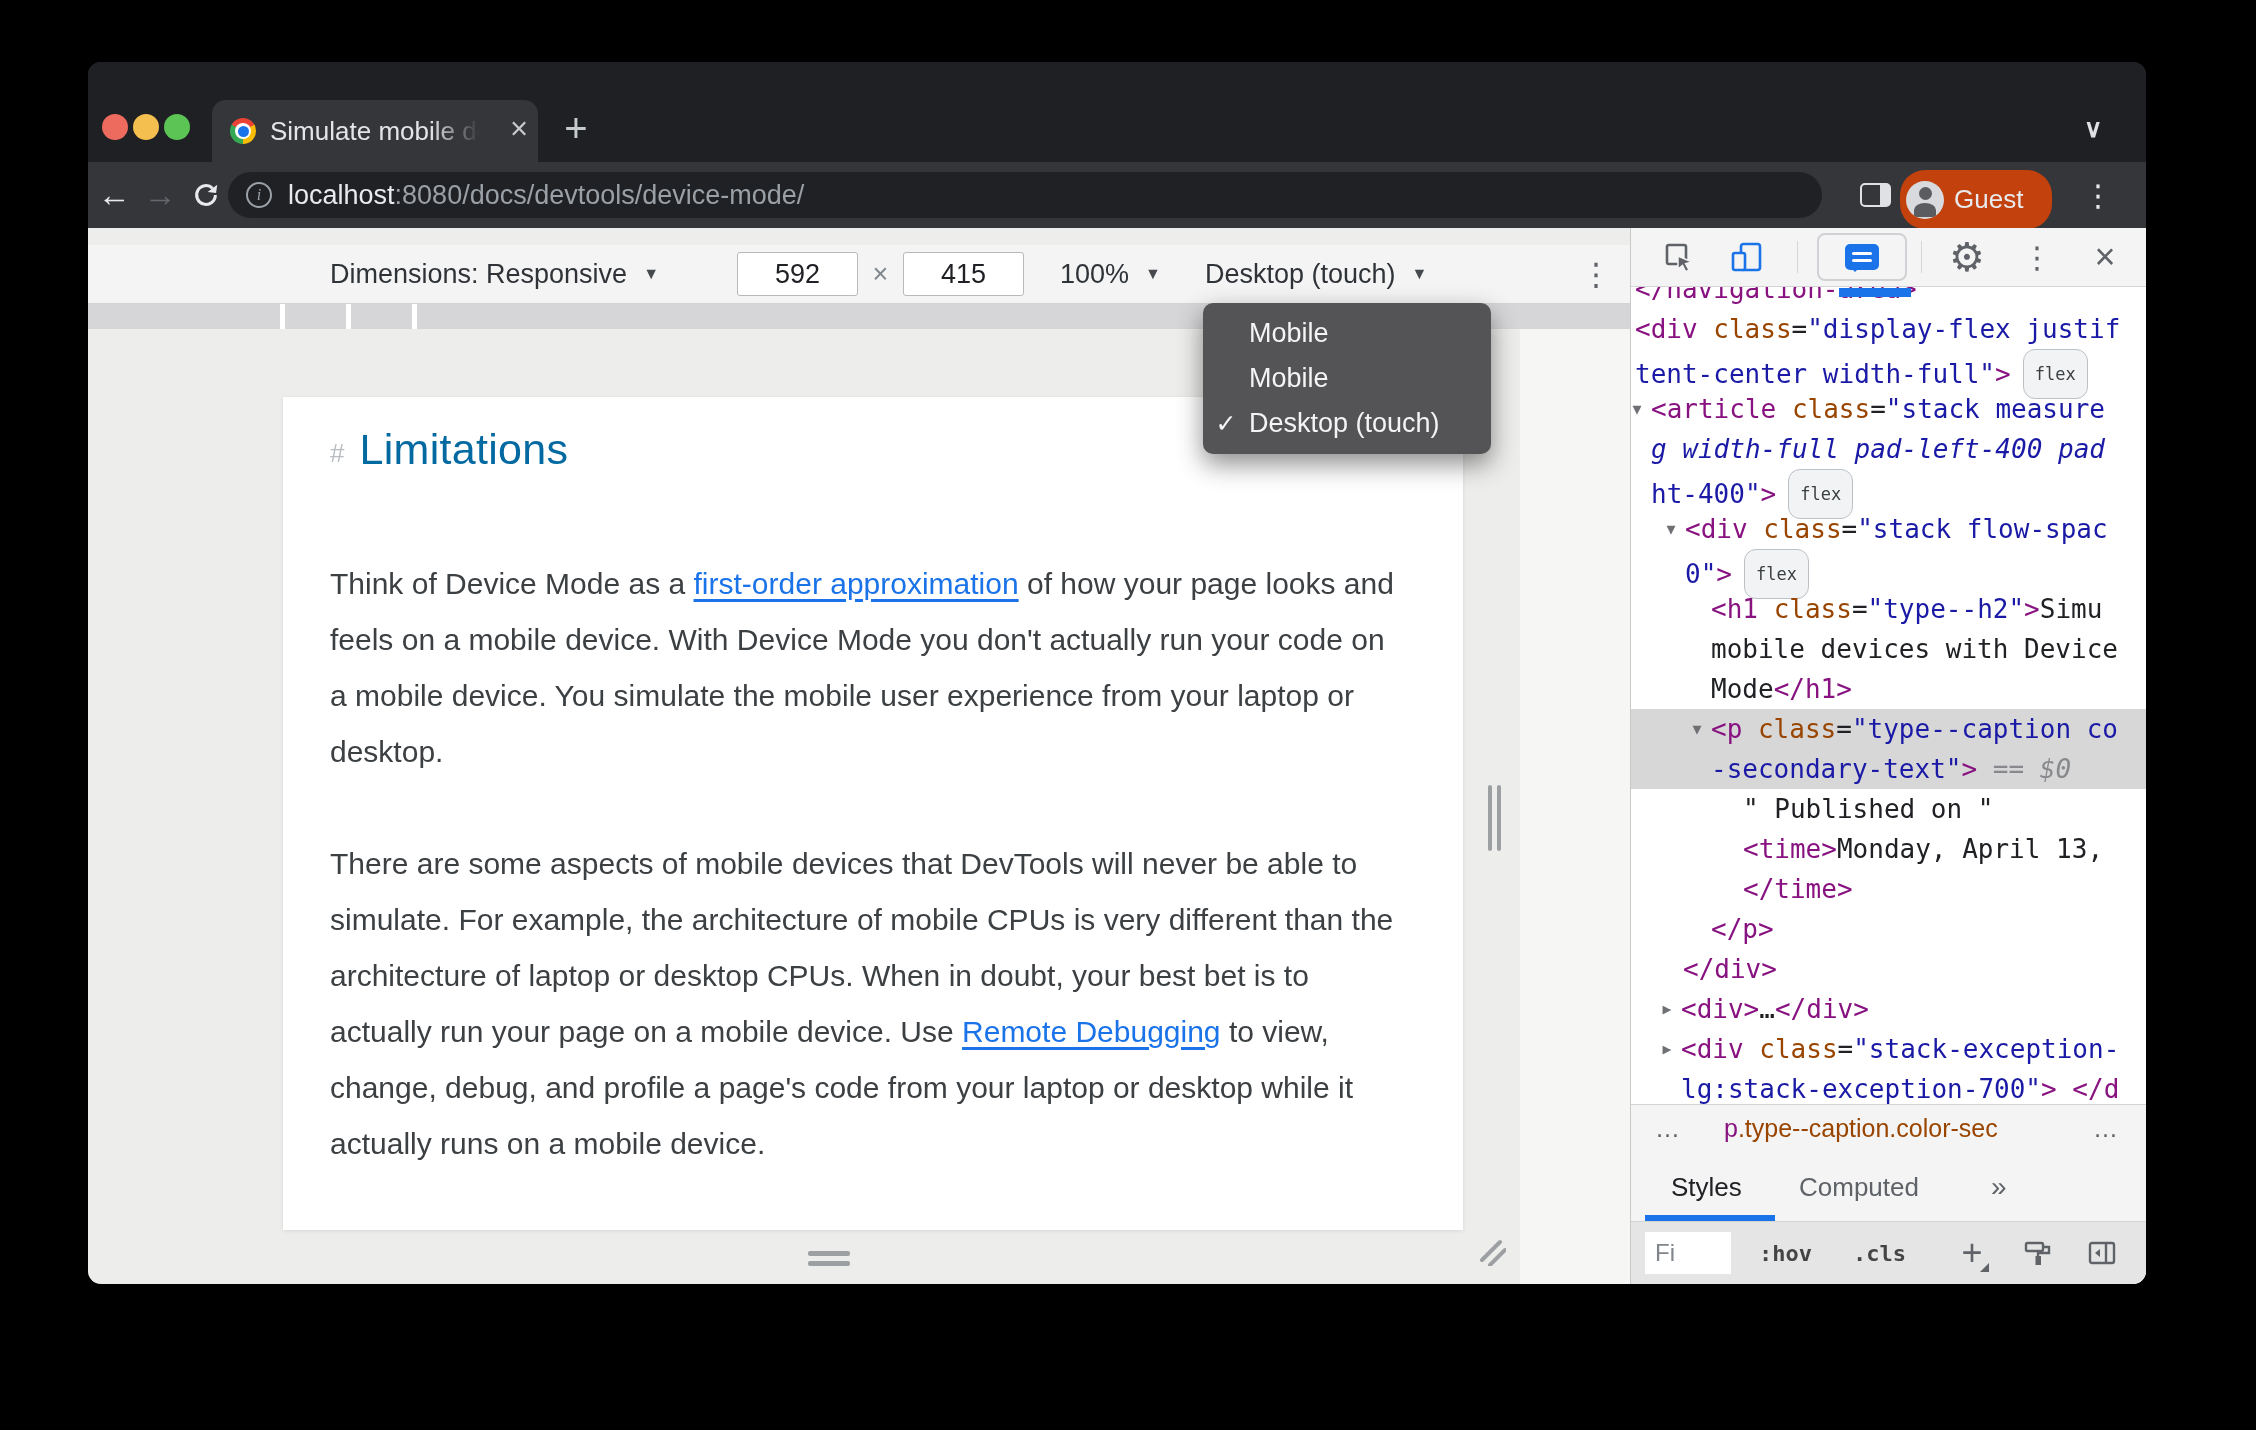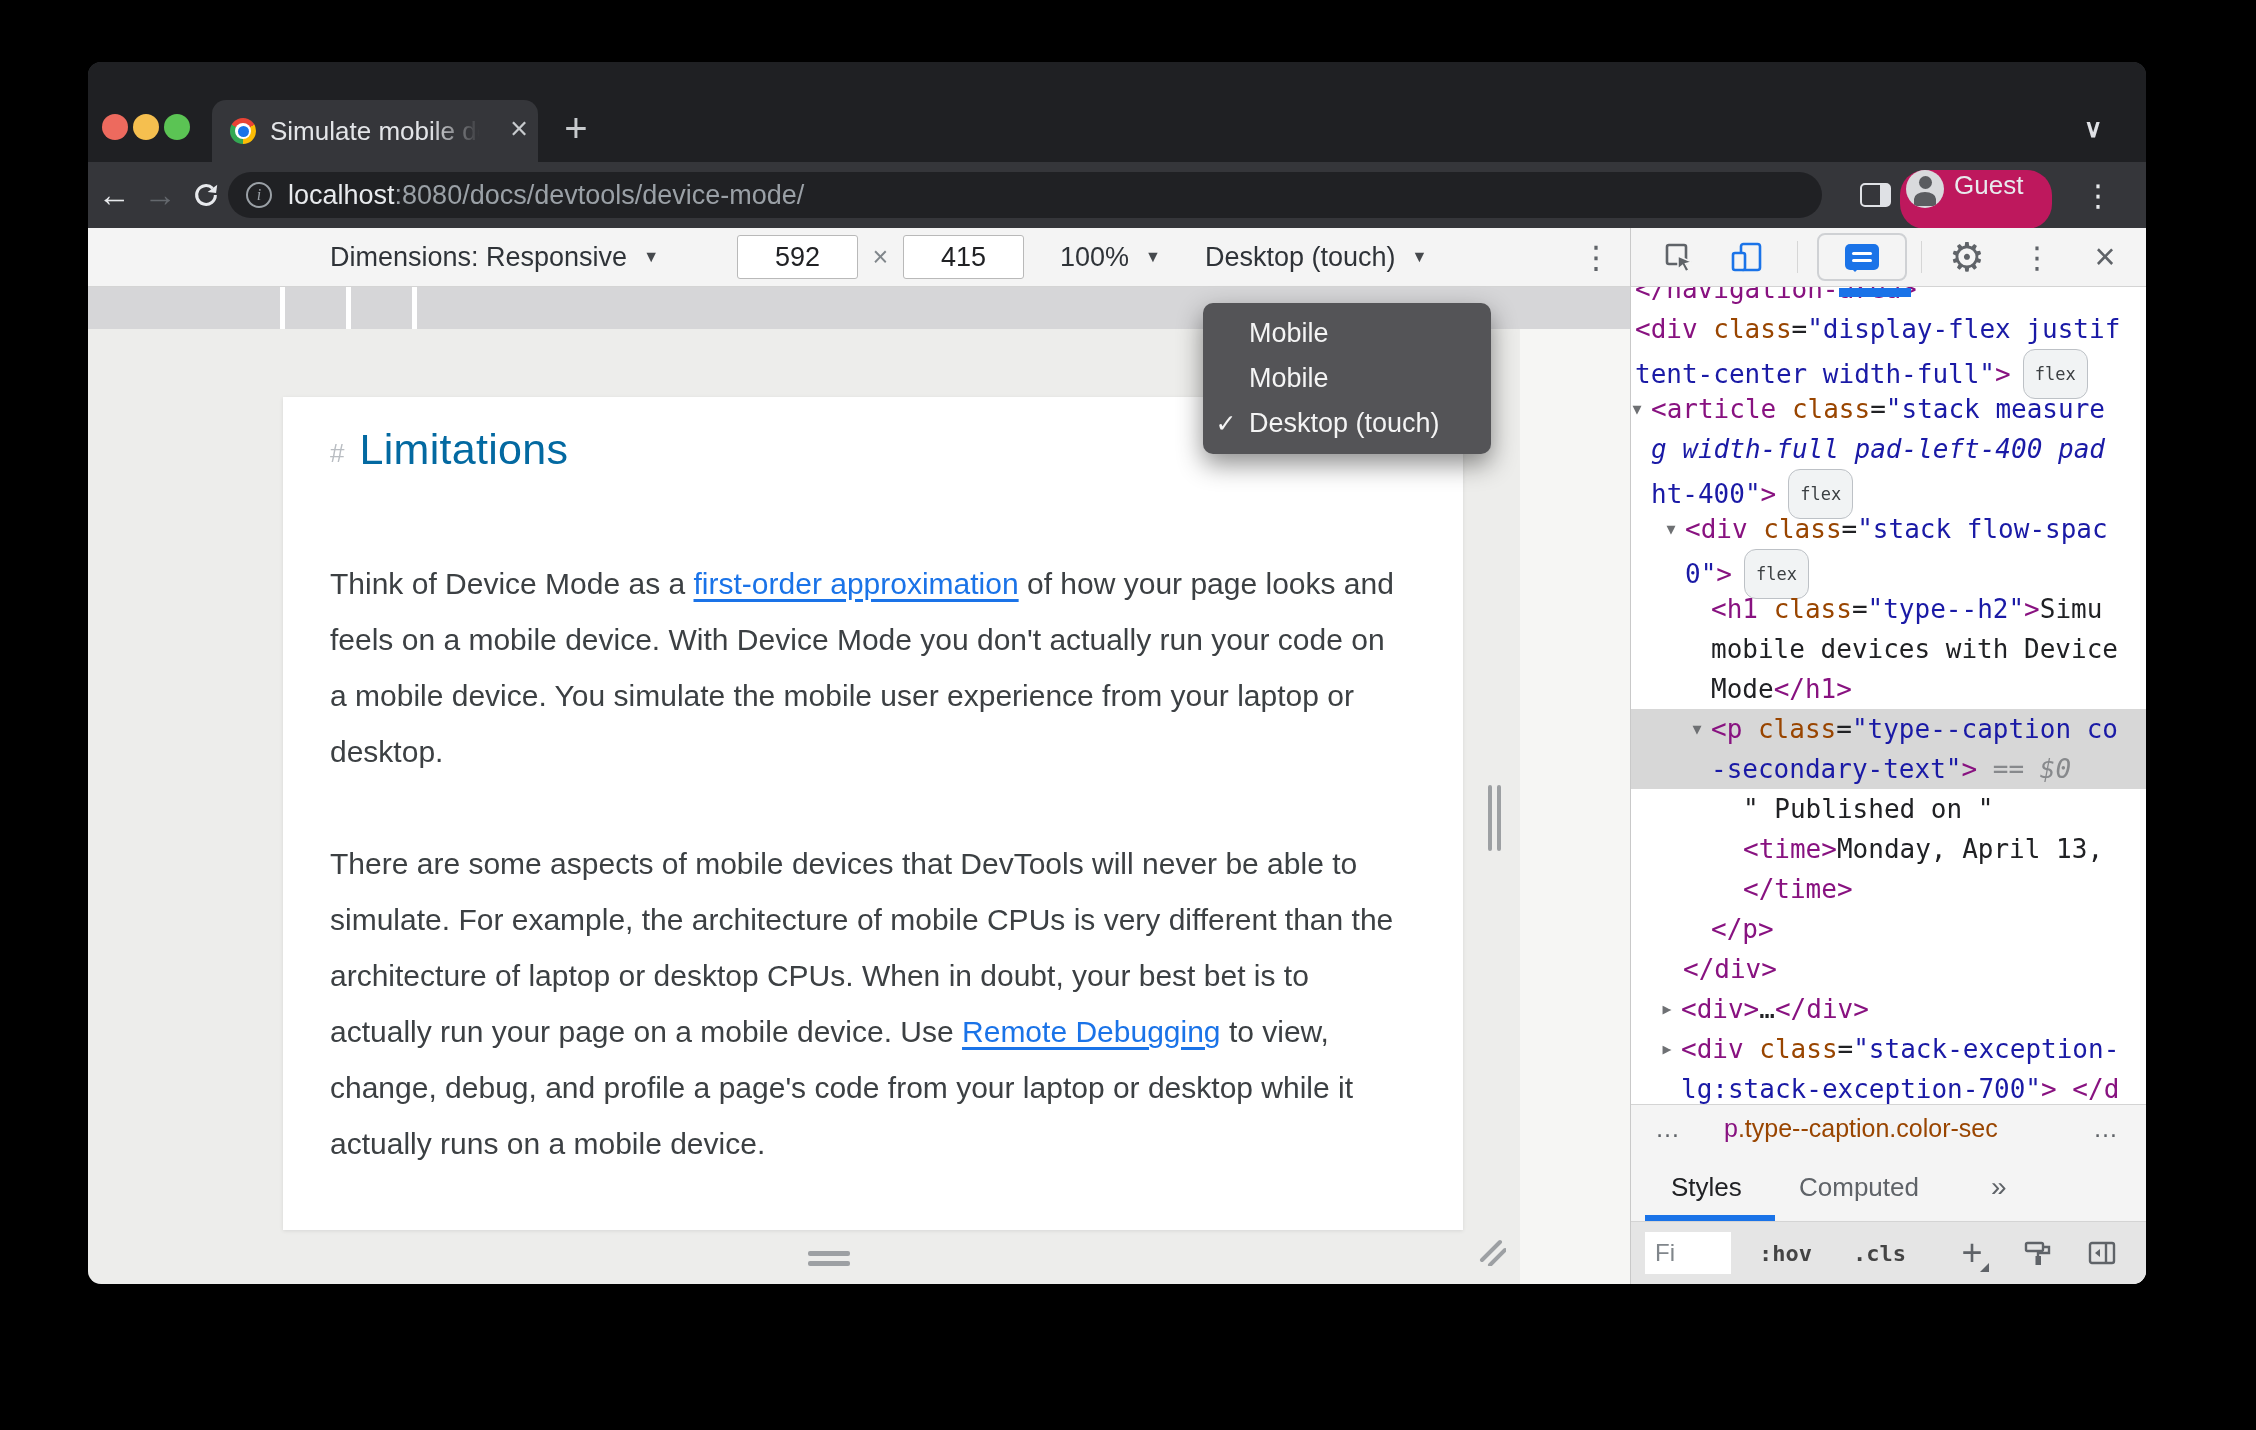--- a/index.html
+++ b/index.html
@@ -24,34 +24,34 @@
   .navbar{position:absolute;left:0;top:100px;width:100%;height:66px;background:#35363a}
   .nav-btn{position:absolute;top:0;height:66px;width:44px;display:flex;align-items:center;justify-content:center;font-size:33px}
   .nav-back{left:4px;color:#e8eaed}.nav-fwd{left:50px;color:#64686d}
   .nav-reload{left:96px}
   .url-pill{position:absolute;left:140px;top:10px;width:1594px;height:46px;border-radius:23px;background:#202124;display:flex;align-items:center;padding-left:18px;box-sizing:border-box}
   .info-badge{width:22px;height:22px;border:2px solid #9aa0a6;border-radius:50%;display:flex;align-items:center;justify-content:center;color:#9aa0a6;font-family:"Liberation Serif",serif;font-style:italic;font-size:16px;flex:none}
   .url-text{margin-left:16px;font-size:27px;white-space:nowrap}
   .url-host{color:#e8eaed}.url-rest{color:#9aa0a6}
   .side-panel-btn{position:absolute;left:1772px;top:21px;width:31px;height:24px;border:2.5px solid #dfe1e5;border-radius:5px;box-sizing:border-box}
   .side-panel-btn::after{content:"";position:absolute;right:0;top:0;bottom:0;width:9px;background:#dfe1e5}
-  .guest-chip{position:absolute;left:1812px;top:8px;width:152px;height:59px;border-radius:25px;background:#be185d;display:flex;}
+  .guest-chip{position:absolute;left:1812px;top:8px;width:152px;height:59px;border-radius:25px;background:#c2410c;display:flex;align-items:center}
   .avatar{width:38px;height:38px;border-radius:50%;background:#d9dadd;margin-left:6px;position:relative;overflow:hidden;flex:none}
   .avatar::before{content:"";position:absolute;left:12.5px;top:6px;width:13px;height:13px;border-radius:50%;background:#5a5c60}
   .avatar::after{content:"";position:absolute;left:8px;top:22px;width:22px;height:14px;border-radius:50% 50% 0 0;background:#5a5c60}
   .guest-label{margin-left:10px;font-size:26px;color:#e8eaed}
   .nav-dots{position:absolute;left:1988px;top:0;height:66px;width:44px;display:flex;align-items:center;justify-content:center;font-size:30px;color:#e8eaed}
 
   
   .content{position:absolute;left:0;top:166px;width:2058px;height:1056px;display:flex}
   .device-pane{width:1542px;height:100%;position:relative;background:#ededeb;flex:none}
   .devtools-pane{width:516px;height:100%;position:relative;background:#fff;border-left:1px solid #c9c9c9;box-sizing:border-box;flex:none}
 
   
-  .device-toolbar{position:absolute;top:0;left:0;width:100%;height:59px;background:#f4f4f4;border-bottom:1px solid #d4d4d4;box-sizing:border-box;z-index:3}
+  .device-toolbar{position:absolute;top:17px;left:0;width:100%;height:59px;background:#f4f4f4;border-bottom:1px solid #d4d4d4;box-sizing:border-box;z-index:3}
   .dtb-item{position:absolute;top:0;height:58px;display:flex;align-items:center;font-size:27px;color:#2f3338;white-space:nowrap}
   .dtb-caret{font-size:16px;color:#46494d;margin-left:16px}
   .dim-label{left:242px}
   .size-input{position:absolute;left:649px;top:7px;width:121px;height:44px;border:1px solid #b9b9b9;border-radius:3px;background:#fff;text-align:center;font-size:27px;color:#202124;font-family:"Liberation Sans",sans-serif;box-sizing:border-box;padding:0}
   .size-input.h{left:815px}
   .mult{left:770px;width:45px;justify-content:center;color:#80868b}
   .zoom-ctl{left:972px}
   .type-ctl{left:1117px}
   .dtb-dots{left:1486px;width:44px;justify-content:center;font-size:31px;color:#5f6368}
 

